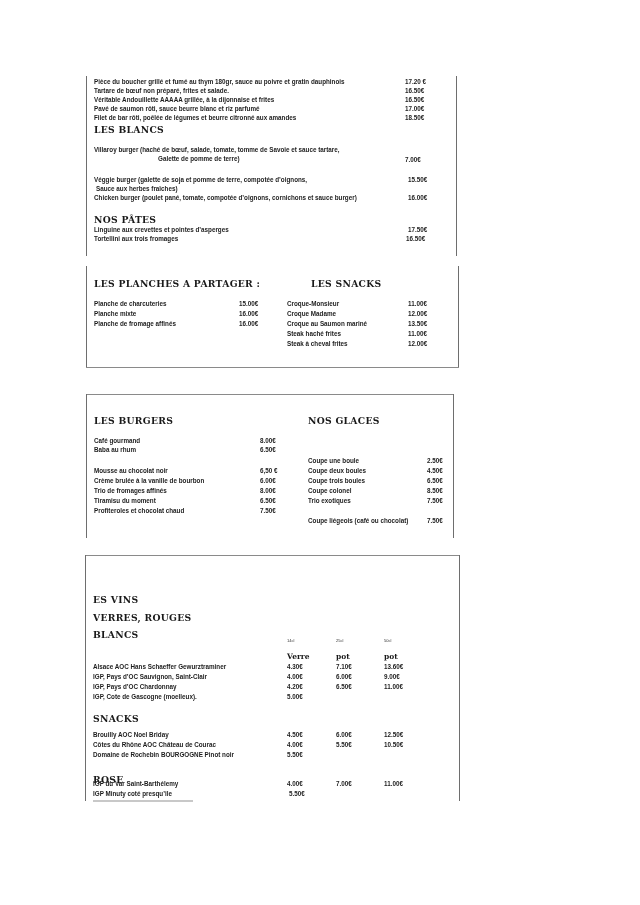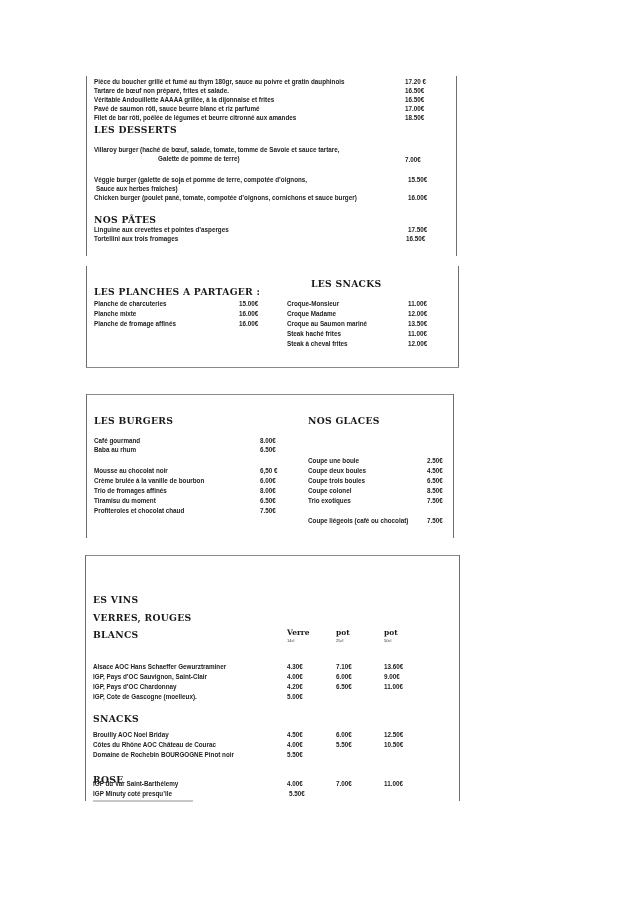--- a/index.html
+++ b/index.html
@@ -3,21 +3,21 @@
 <meta charset="utf-8">
 <style>
   html, body { margin:0; padding:0; background:#ffffff; }
   body { width:640px; height:905px; position:relative; overflow:hidden;
          font-family:"Liberation Sans", sans-serif; color:#1a1a1a; }
   .item { position:absolute; font-size:6.3px; font-weight:bold; white-space:nowrap; line-height:8px; color:#1c1c1c; }
   .price { position:absolute; font-size:6.3px; font-weight:bold; white-space:nowrap; line-height:8px; color:#1c1c1c; }
   .head { position:absolute; font-family:"DejaVu Serif", serif; font-weight:bold; font-size:9.2px; letter-spacing:0.3px; white-space:nowrap; color:#1a1a1a; }
   .vline { position:absolute; width:1px; background:#6e6e6e; }
   .hline { position:absolute; height:1px; background:#8a8a8a; }
-  .colhead { position:absolute; font-family:"DejaVu Serif", serif; font-weight:bold; font-size:7.5px; white-space:nowrap; }
+  .colhead { position:absolute; font-family:"DejaVu Serif", serif; font-weight:bold; font-size:7.5px; white-space:nowrap;margin-top:24px; }
   .colsub { position:absolute; font-size:4px; white-space:nowrap; color:#333; }
   .cut { position:absolute; height:2px; background:#c8c8c8; }
 </style>
 </head>
 <body>
 
 <div>
   <div class="vline" style="left:86px;top:76px;height:180px;"></div>
   <div class="vline" style="left:456px;top:76px;height:180px;"></div>
 
@@ -25,21 +25,21 @@
   <div class="price" style="left:405px;top:78px;">17.20 €</div>
   <div class="item" style="left:94px;top:87px;">Tartare de bœuf non préparé, frites et salade.</div>
   <div class="price" style="left:405px;top:87px;">16.50€</div>
   <div class="item" style="left:94px;top:96px;">Véritable Andouillette AAAAA grillée, à la dijonnaise et frites</div>
   <div class="price" style="left:405px;top:96px;">16.50€</div>
   <div class="item" style="left:94px;top:105px;">Pavé de saumon rôti, sauce beurre blanc et riz parfumé</div>
   <div class="price" style="left:405px;top:105px;">17.00€</div>
   <div class="item" style="left:94px;top:114px;">Filet de bar rôti, poêlée de légumes et beurre citronné aux amandes</div>
   <div class="price" style="left:405px;top:114px;">18.50€</div>
 
-  <div class="head" style="left:94px;top:124px;">LES DESSERTS</div>
+  <div class="head" style="left:94px;top:124px;">LES BLANCS</div>
 
   <div class="item" style="left:94px;top:146px;">Villaroy burger (haché de bœuf, salade, tomate, tomme de Savoie et sauce tartare,</div>
   <div class="item" style="left:158px;top:155px;">Galette de pomme de terre)</div>
   <div class="price" style="left:405px;top:156px;">7.00€</div>
 
   <div class="item" style="left:94px;top:176px;">Véggie burger (galette de soja et pomme de terre, compotée d’oignons,</div>
   <div class="price" style="left:408px;top:176px;">15.50€</div>
   <div class="item" style="left:96px;top:185px;">Sauce aux herbes fraîches)</div>
 
   <div class="item" style="left:94px;top:194px;">Chicken burger (poulet pané, tomate, compotée d’oignons, cornichons et sauce burger)</div>
@@ -50,21 +50,21 @@
   <div class="price" style="left:408px;top:226px;">17.50€</div>
   <div class="item" style="left:94px;top:235px;">Tortellini aux trois fromages</div>
   <div class="price" style="left:406px;top:235px;">16.50€</div>
 </div>
 
 <div>
   <div class="vline" style="left:86px;top:266px;height:102px;"></div>
   <div class="vline" style="left:458px;top:266px;height:102px;"></div>
   <div class="hline" style="left:86px;top:367px;width:373px;"></div>
 
-  <div class="head" style="left:94px;top:278px;margin-top:8px;">LES PLANCHES A PARTAGER :</div>
+  <div class="head" style="left:94px;top:278px;">LES PLANCHES A PARTAGER :</div>
   <div class="head" style="left:311px;top:278px;">LES SNACKS</div>
 
   <div class="item" style="left:94px;top:300px;">Planche de charcuteries</div>
   <div class="price" style="left:239px;top:300px;">15.00€</div>
   <div class="item" style="left:94px;top:310px;">Planche mixte</div>
   <div class="price" style="left:239px;top:310px;">16.00€</div>
   <div class="item" style="left:94px;top:320px;">Planche de fromage affinés</div>
   <div class="price" style="left:239px;top:320px;">16.00€</div>
 
   <div class="item" style="left:287px;top:300px;">Croque-Monsieur</div>

